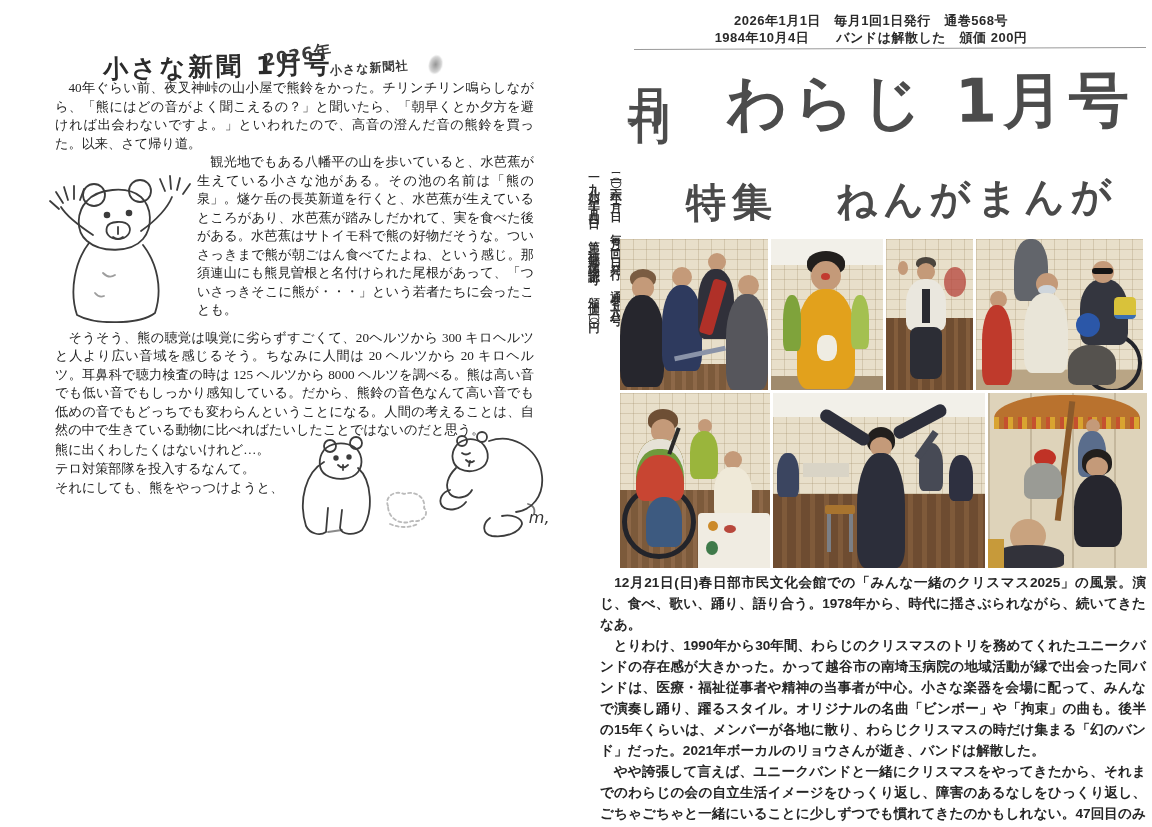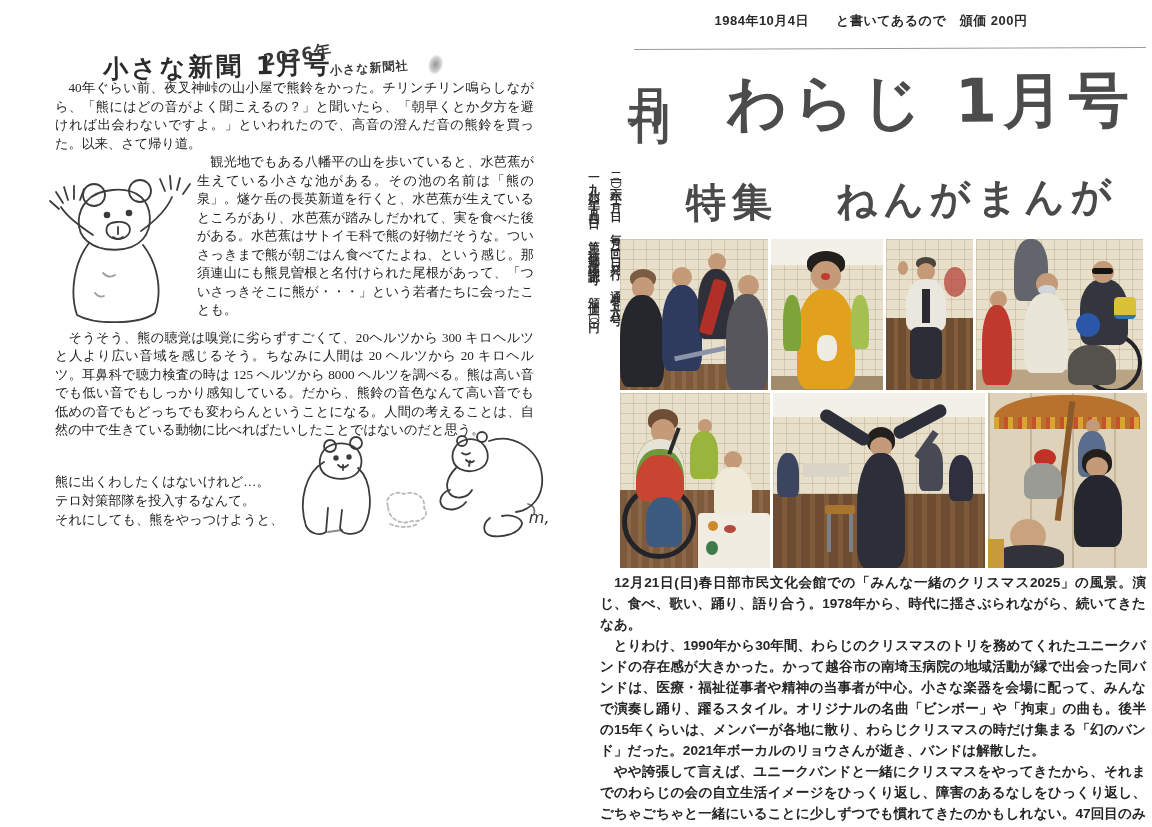--- a/index.html
+++ b/index.html
@@ -20,21 +20,21 @@
     background:radial-gradient(ellipse 40% 45% at 45% 40%,rgba(60,60,60,.55),rgba(90,90,90,.25) 55%,transparent 70%);
     filter:blur(.4px);transform:rotate(15deg);}
   .lp-body{position:absolute;left:55px;top:79px;width:479px;
     font-family:"Liberation Serif","DejaVu Serif",serif;
     font-size:13.2px;line-height:18.5px;text-align:justify;color:#232323;}
   .lp-body p{margin:0;}
   .bear-row{display:flex;align-items:flex-start;}
   .bear-row .bear-box{flex:0 0 160px;margin-left:-18px;margin-top:12px;}
   .bear-row p{flex:1;}
   .closing-row{display:flex;align-items:flex-start;margin-top:0;}
-  .closing-lines{flex:0 0 205px;margin-top:32px;}
+  .closing-lines{flex:0 0 205px;}
   .closing-lines div{white-space:nowrap;line-height:19px;}
   .bears-bottom{position:relative;flex:1;margin-top:-12px;}
   .signature{position:absolute;right:2px;bottom:28px;
     font-family:"DejaVu Sans",sans-serif;font-size:16px;font-style:italic;color:#333;}
   svg.sketch{stroke:#3c3c3c;fill:none;stroke-width:1.8;stroke-linecap:round;stroke-linejoin:round;}
   
   .page-right{position:absolute;left:576px;top:0;width:576px;height:827px;}
   .rp-header{position:absolute;left:60px;top:12px;width:470px;text-align:center;
     font-size:13px;font-weight:bold;color:#2a2a2a;line-height:17px;letter-spacing:.5px;}
   .rp-rule{position:absolute;left:58px;top:48px;width:512px;border-top:1.5px solid #9a9a9a;
@@ -148,21 +148,22 @@
             <path d="M244,76 q8,2 6,10" opacity=".7"></path>
           </svg>
           <span class="signature">m,</span>
         </div>
       </div>
     </div>
   </div>
 
   <div class="page-right">
     <div class="rp-header">
-      <div>1984年10月4日　　と書いてあるので　頒価 200円</div>
+      <div>2026年1月1日　毎月1回1日発行　通巻568号</div>
+      <div>1984年10月4日　　バンドは解散した　頒価 200円</div>
     </div>
     <div class="rp-rule"></div>
 
     <div class="rp-gekkan">月刊</div>
     <div class="rp-title">わらじ 1月号</div>
     <div class="rp-feature">
       <span>特集</span>
       <span>ねんがまんが</span>
     </div>
 

